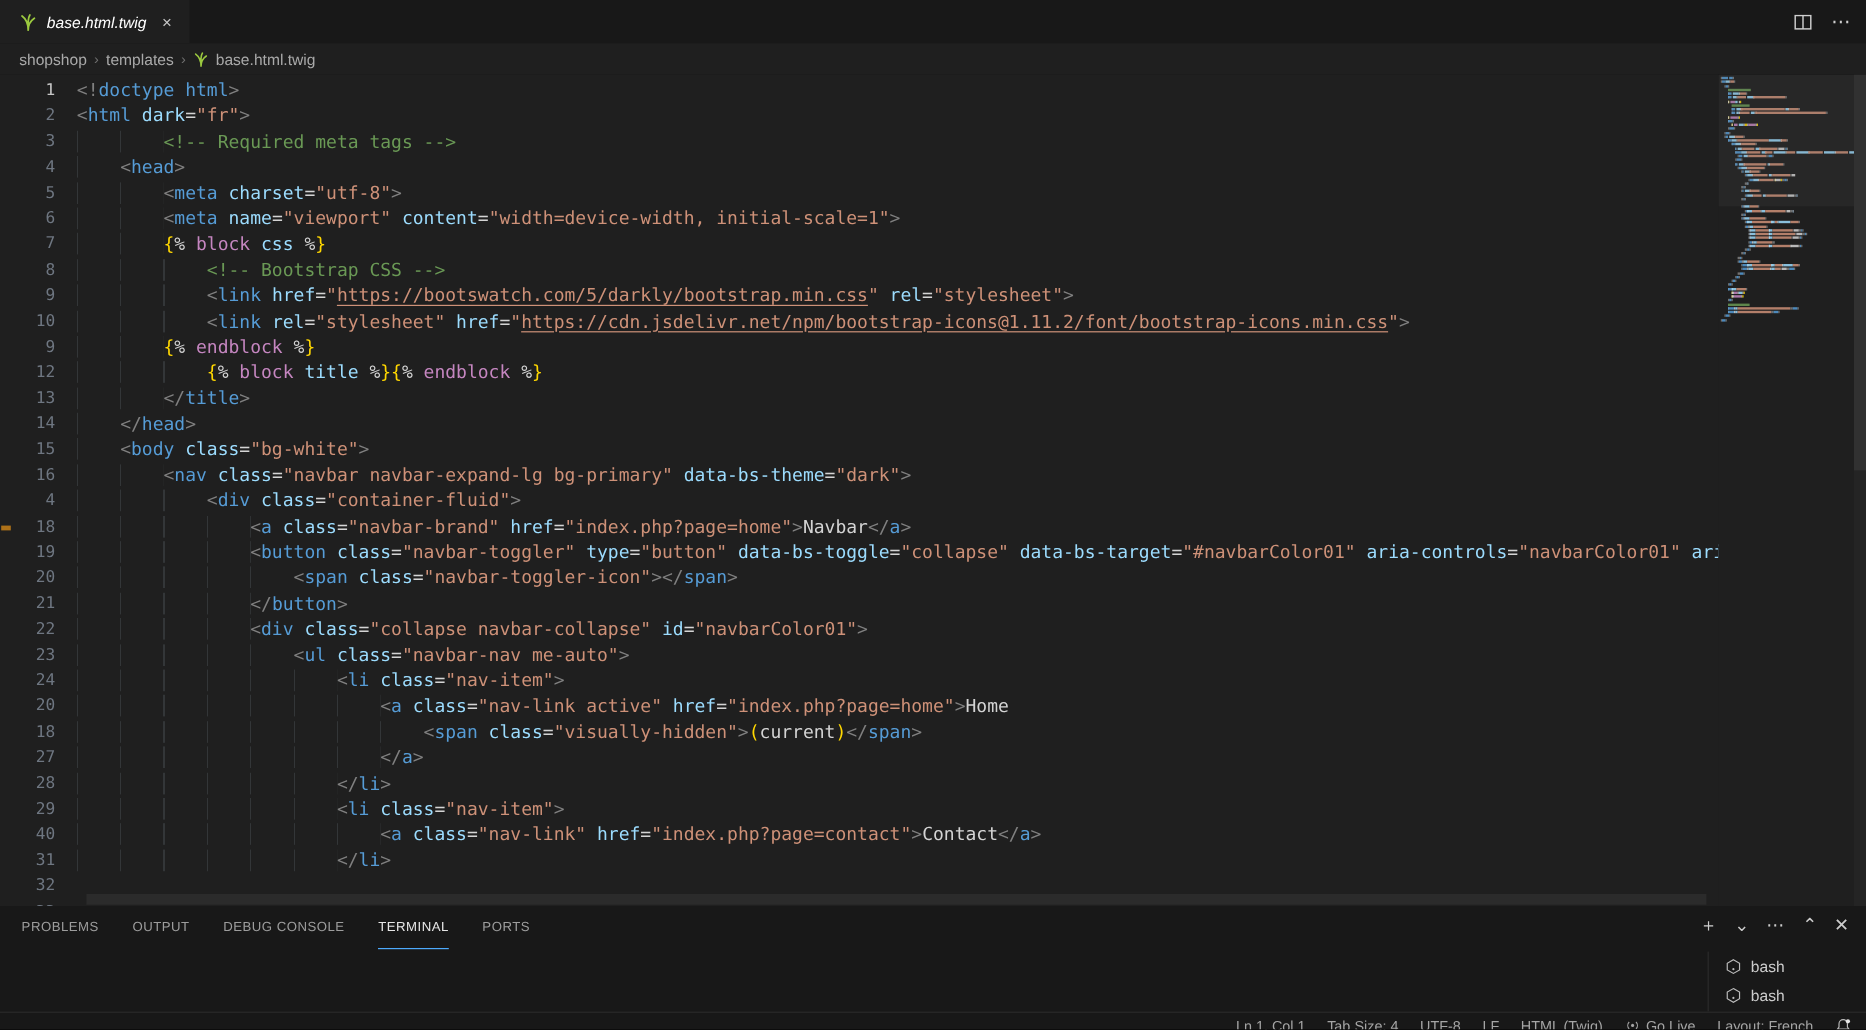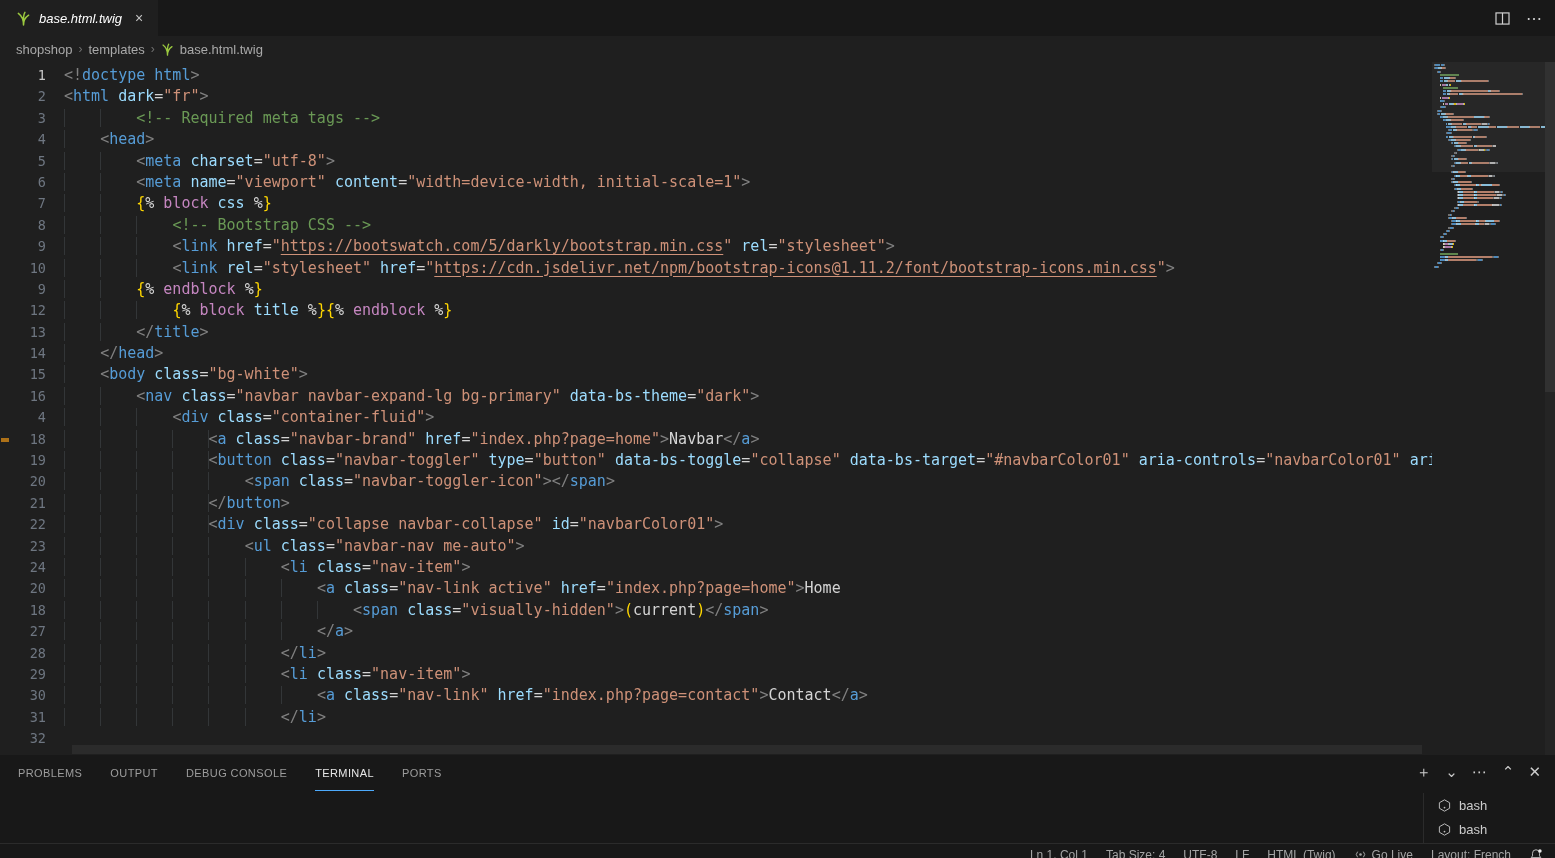--- a/index.html
+++ b/index.html
@@ -133,21 +133,21 @@
         <div class="ln">20</div>
         <div class="ln">21</div>
         <div class="ln">22</div>
         <div class="ln">23</div>
         <div class="ln">24</div>
         <div class="ln">20</div>
         <div class="ln">18</div>
         <div class="ln">27</div>
         <div class="ln">28</div>
         <div class="ln">29</div>
-        <div class="ln">30</div>
+        <div class="ln">40</div>
         <div class="ln">31</div>
         <div class="ln">32</div>
         <div class="ln">33</div>
       </div>
     <div class="code-wrap">
         <div class="cl"><span class="tk-p">&lt;!</span><span class="tk-t">doctype</span><span class="tk-w"> </span><span class="tk-t">html</span><span class="tk-p">&gt;</span></div>
         <div class="cl"><span class="tk-p">&lt;</span><span class="tk-t">html</span><span class="tk-w"> </span><span class="tk-a">dark</span><span class="tk-w">=</span><span class="tk-s">"fr"</span><span class="tk-p">&gt;</span></div>
         <div class="cl"><span class="ind">        </span><span class="tk-c">&lt;!-- Required meta tags --&gt;</span></div>
         <div class="cl"><span class="ind">    </span><span class="tk-p">&lt;</span><span class="tk-t">head</span><span class="tk-p">&gt;</span></div>
         <div class="cl"><span class="ind">        </span><span class="tk-p">&lt;</span><span class="tk-t">meta</span><span class="tk-w"> </span><span class="tk-a">charset</span><span class="tk-w">=</span><span class="tk-s">"utf-8"</span><span class="tk-p">&gt;</span></div>

